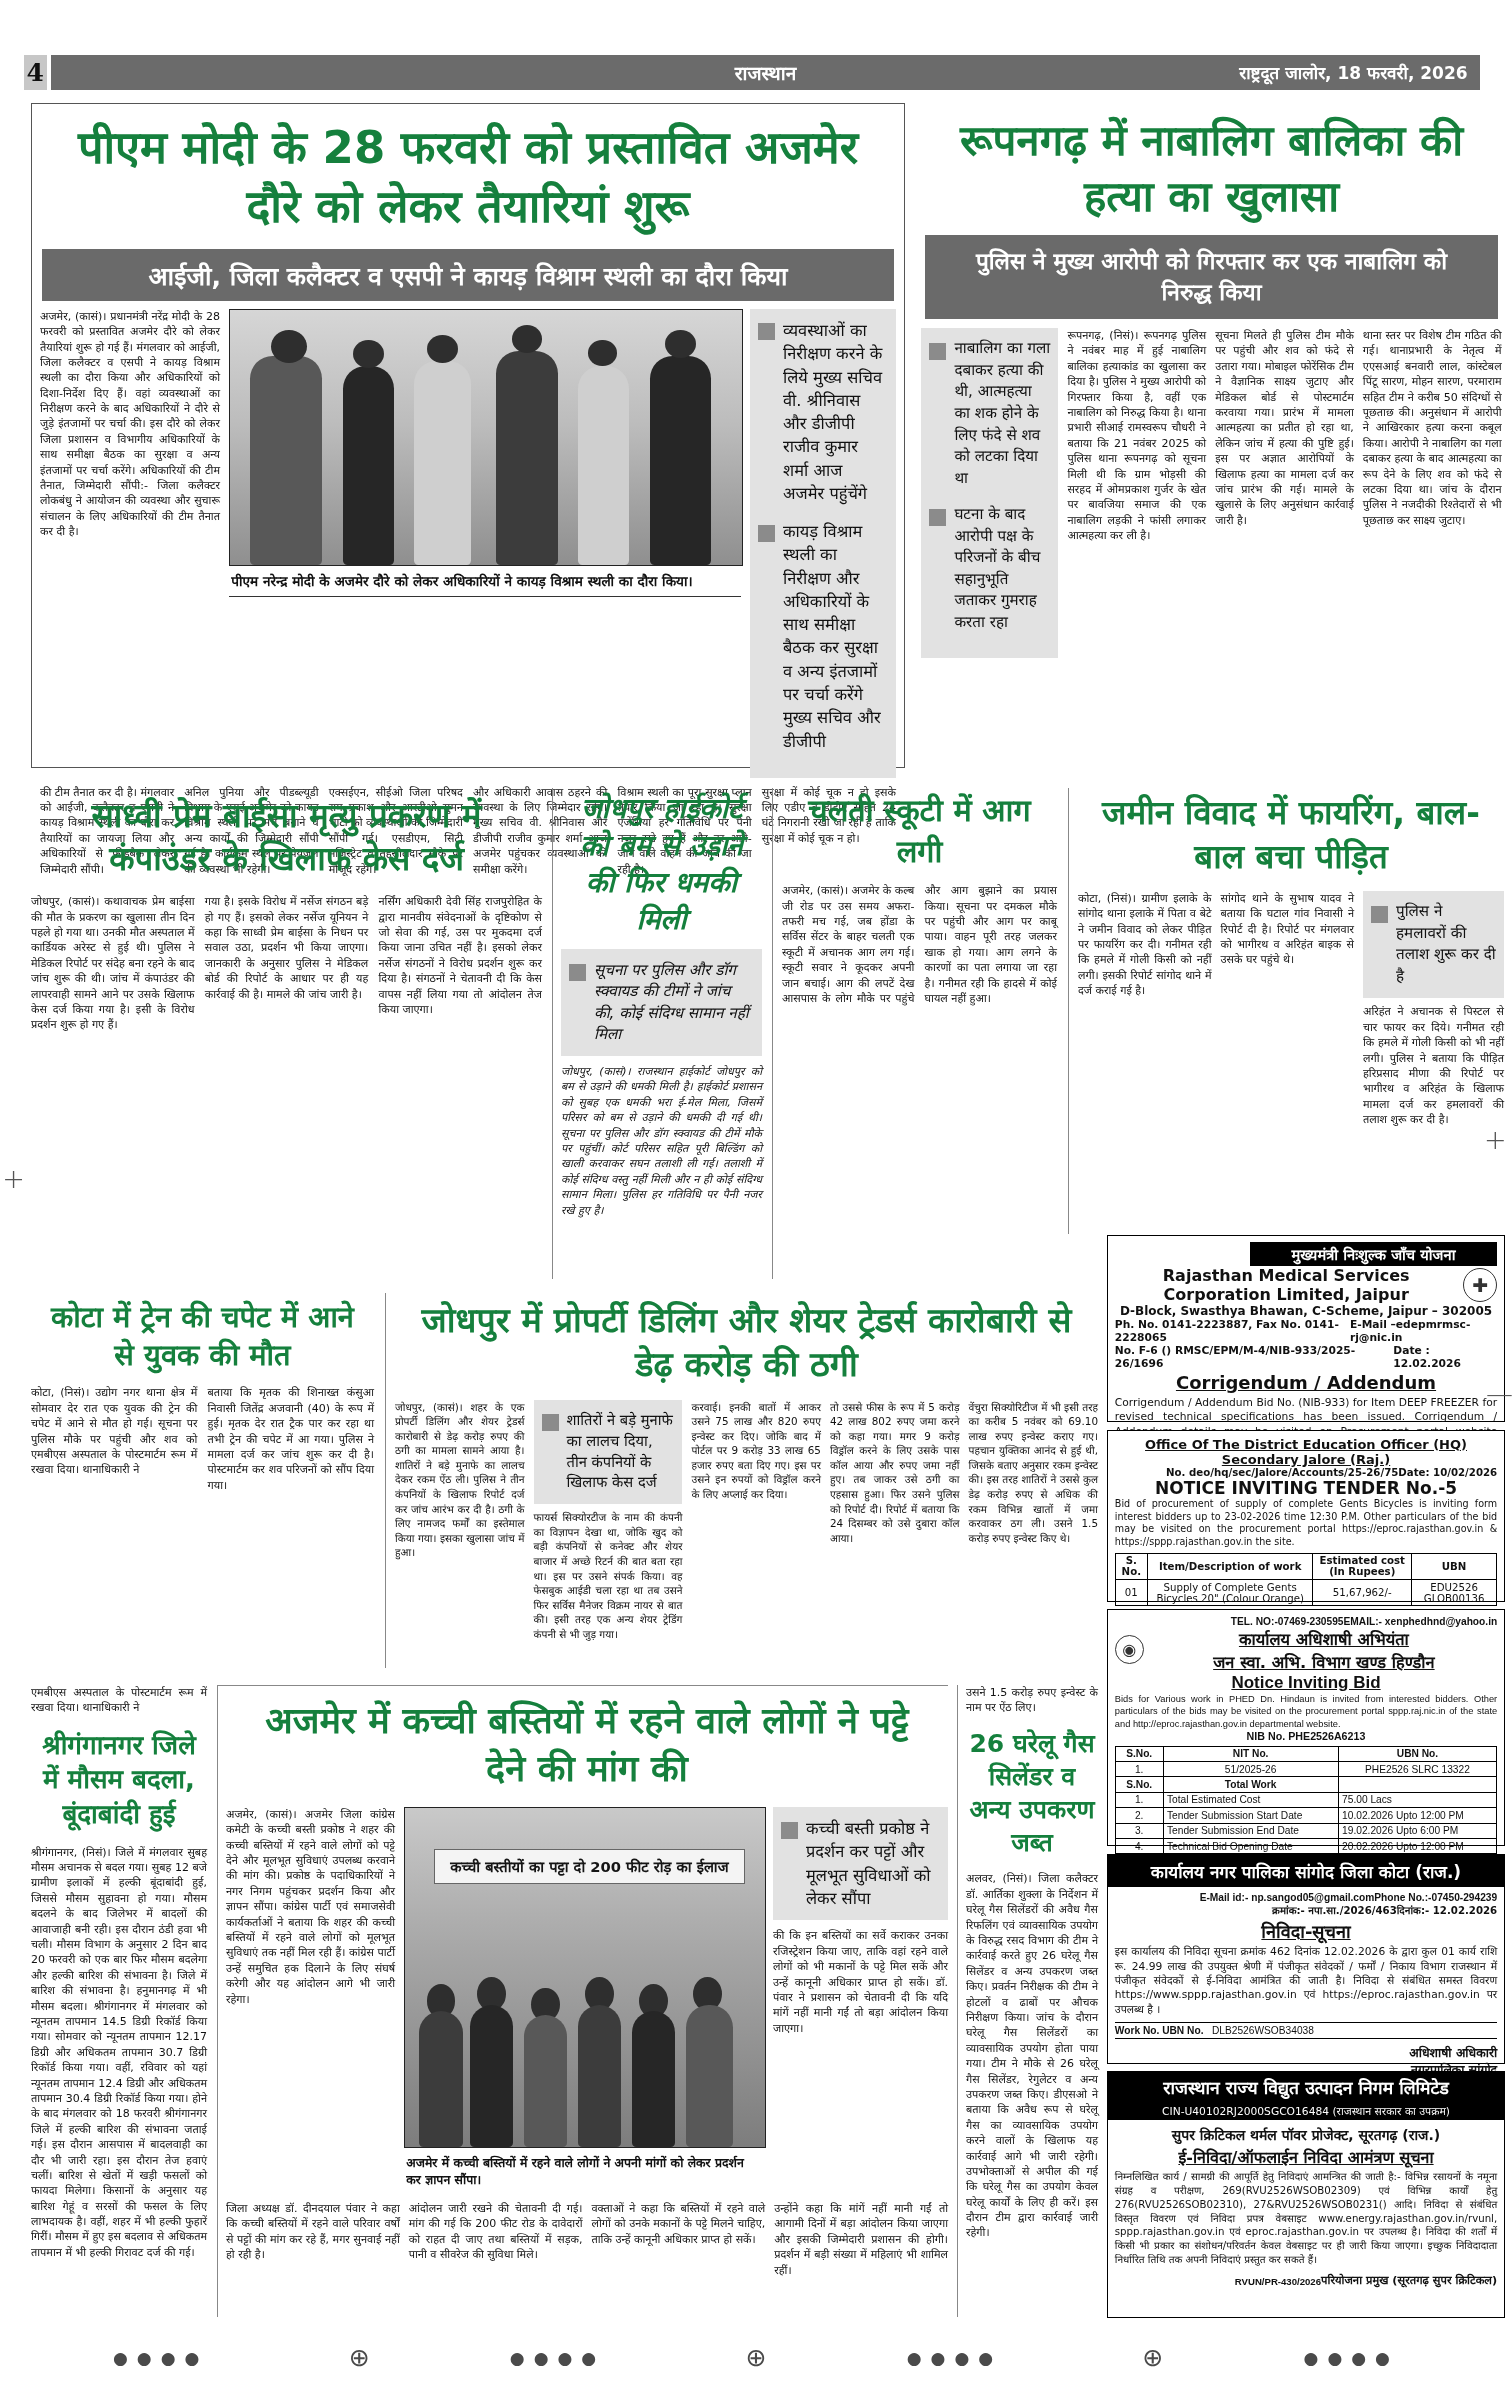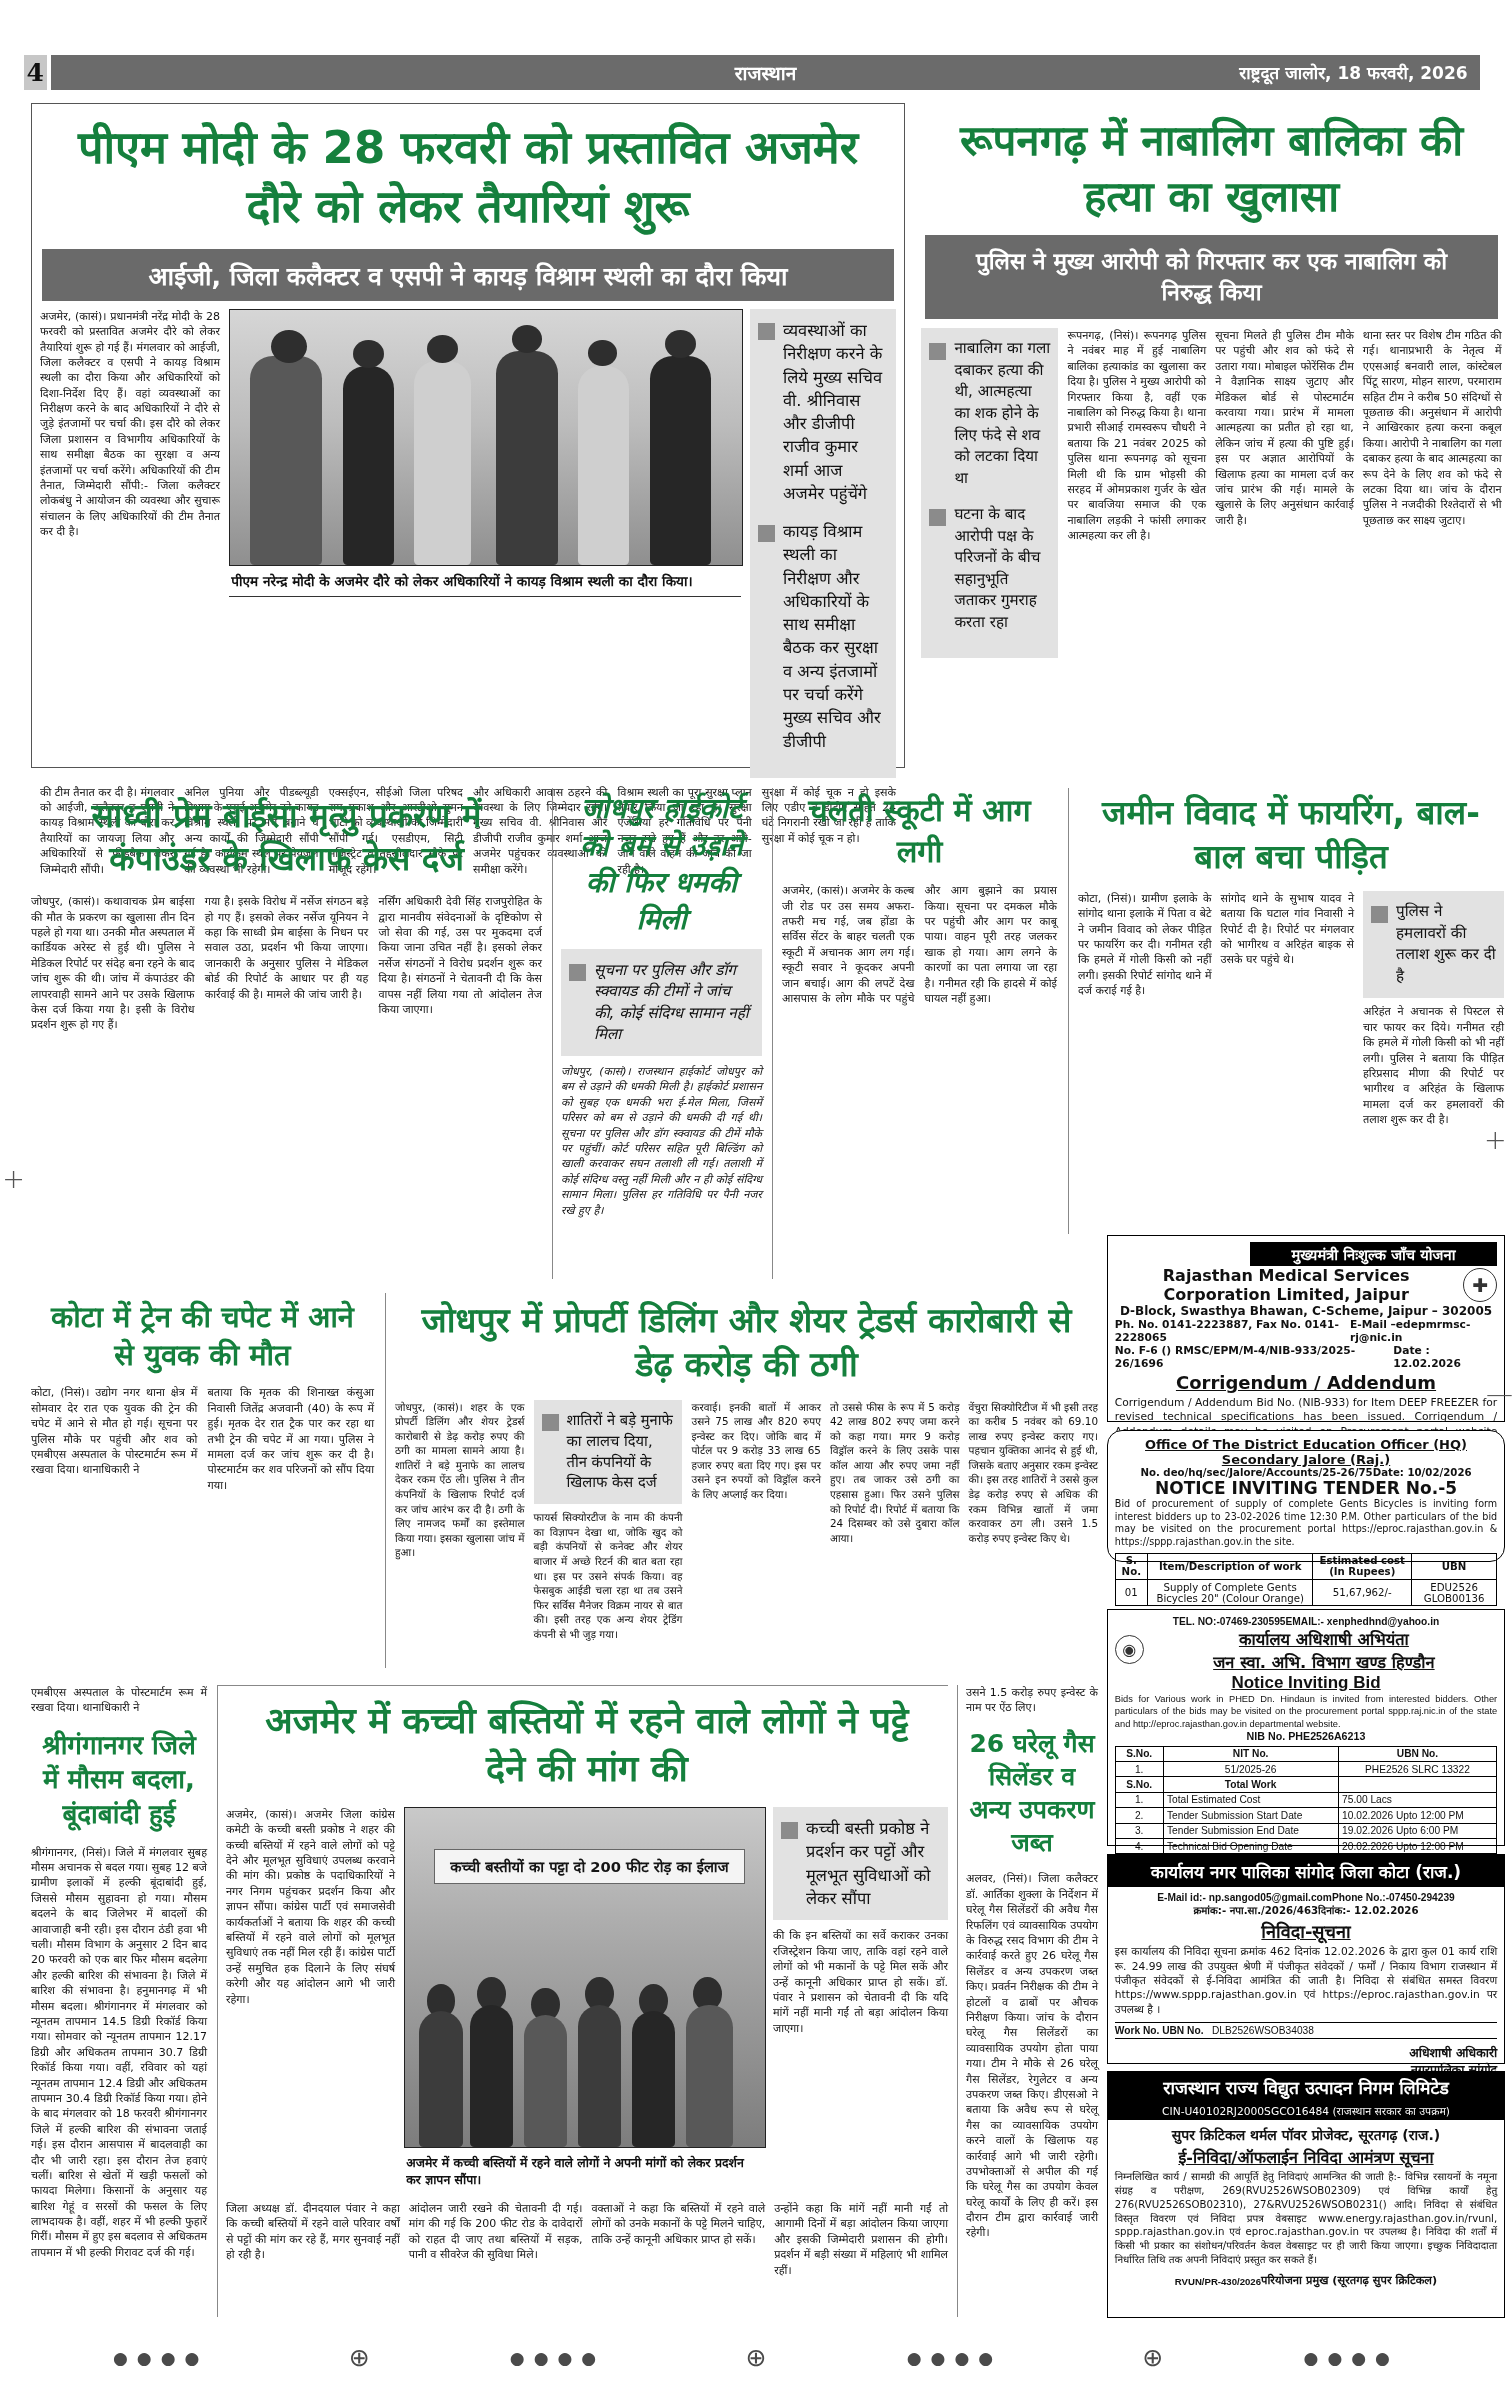--- a/index.html
+++ b/index.html
@@ -27,21 +27,21 @@
   
   .photo{position:relative;background:linear-gradient(180deg,#d6d6d6 0%,#bcbcbc 45%,#8f8f8f 100%);
          border:1.1px solid #222;overflow:hidden;}
   .fig{position:absolute;background:#3c3c3c;border-radius:22.6px 22.6px 4.5px 4.5px;}
   .fig.l{background:#585858;} .fig.d{background:#262626;} .fig.w{background:#cfcfcf;}
   .head{position:absolute;background:#2e2e2e;border-radius:50%;}
   .banner{position:absolute;left:8%;top:12%;width:84%;background:#f4f4f4;color:#151515;
           font-weight:bold;font-size:14.7px;text-align:center;padding:6.8px 3.4px;border:0.6px solid #666;}
   
   .ad{position:absolute;box-sizing:border-box;border:1.7px solid #000;background:#fff;padding:5.6px 6.8px;}
-  .ad .row{display:flex;justify-content:center;font-weight:bold;}
+  .ad .row{display:flex;justify-content:flex-end;font-weight:bold;}
   .ad .eng{font-family:"Liberation Sans","DejaVu Sans",sans-serif;}
   .ad table{width:100%;border-collapse:collapse;margin:3.4px 0;}
   .ad td,.ad th{border:1.1px solid #000;font-size:10.2px;padding:1.7px 3.4px;text-align:center;}
   .blackbar{background:#000;color:#fff;font-weight:bold;text-align:center;}
   .adtitle{text-align:center;font-weight:bold;text-decoration:underline;}
   .adbody{font-size:10.7px;line-height:1.35;text-align:justify;}
   .logo{width:32px;height:32px;border:1.7px solid #333;border-radius:50%;display:flex;align-items:center;
         justify-content:center;font-size:19px;color:#333;flex:0 0 32px;}
   
   .reg{position:absolute;color:#555;font-size:27px;font-weight:200;}
@@ -266,21 +266,21 @@
     <div class="adbody">Corrigendum / Addendum  Bid No. (NIB-933) for Item DEEP FREEZER for revised technical specifications has been issued. Corrigendum / Addendum details may be visited on Procurement portal website "https://sppp.rajasthan.gov.in" or "www.dipronline.org" or "https://eproc.rajasthan.gov.in" or website "http://rmsc.health.rajasthan.gov.in"</div>
     <div class="row" style="margin-top:3.4px;align-items:flex-end;">
       <span style="font-size:9px;">
         <span>UBN:- (MSC2526GLOB00056)</span><br>
         <span>Raj./Sanwadd/25/16956</span>
       </span>
       <span style="font-size:13.6px;">Executive Director (EPM)</span>
     </div>
   </div>
 
-  <div class="ad eng" style="left:1107px;top:1430px;width:398px;height:132px;border-radius:15px;">
+  <div class="ad eng" style="left:1107px;top:1430px;width:398px;height:172px;">
     <div style="text-align:center;font-weight:bold;font-size:13px;text-decoration:underline;">Office Of The District Education Officer (HQ) Secondary Jalore (Raj.)</div>
     <div class="row" style="font-size:10.2px;">
       <span>No. deo/hq/sec/Jalore/Accounts/25-26/75</span>
       <span>Date: 10/02/2026</span>
     </div>
     <div style="text-align:center;font-weight:bold;font-size:17px;">NOTICE INVITING TENDER No.-5</div>
     <div class="adbody" style="font-size:9.6px;">Bid of procurement of supply of complete Gents Bicycles is inviting form interest bidders up to 23-02-2026 time 12:30 P.M. Other particulars of the bid may be visited on the procurement portal https://eproc.rajasthan.gov.in &amp; https://sppp.rajasthan.gov.in the site.</div>
     <table>
       <tbody>
           <tr>

